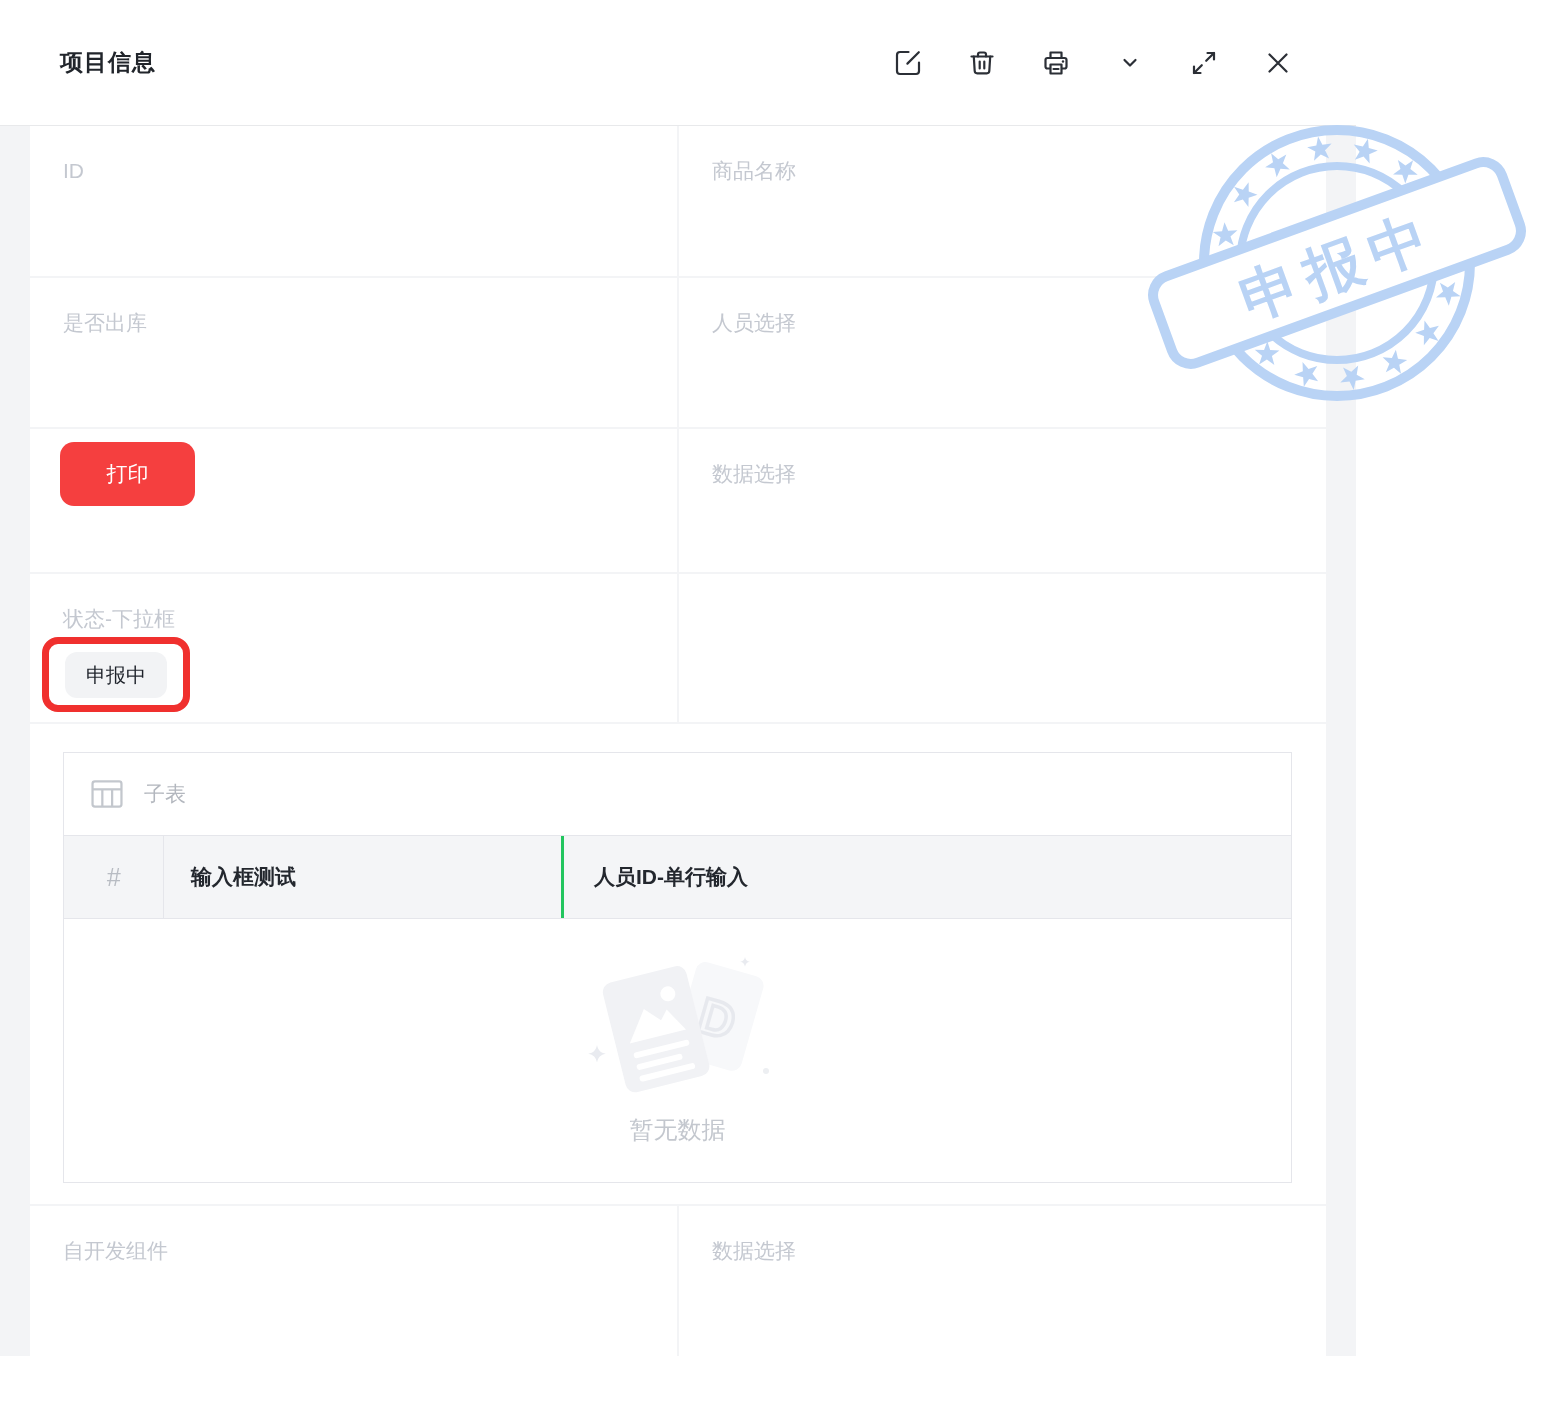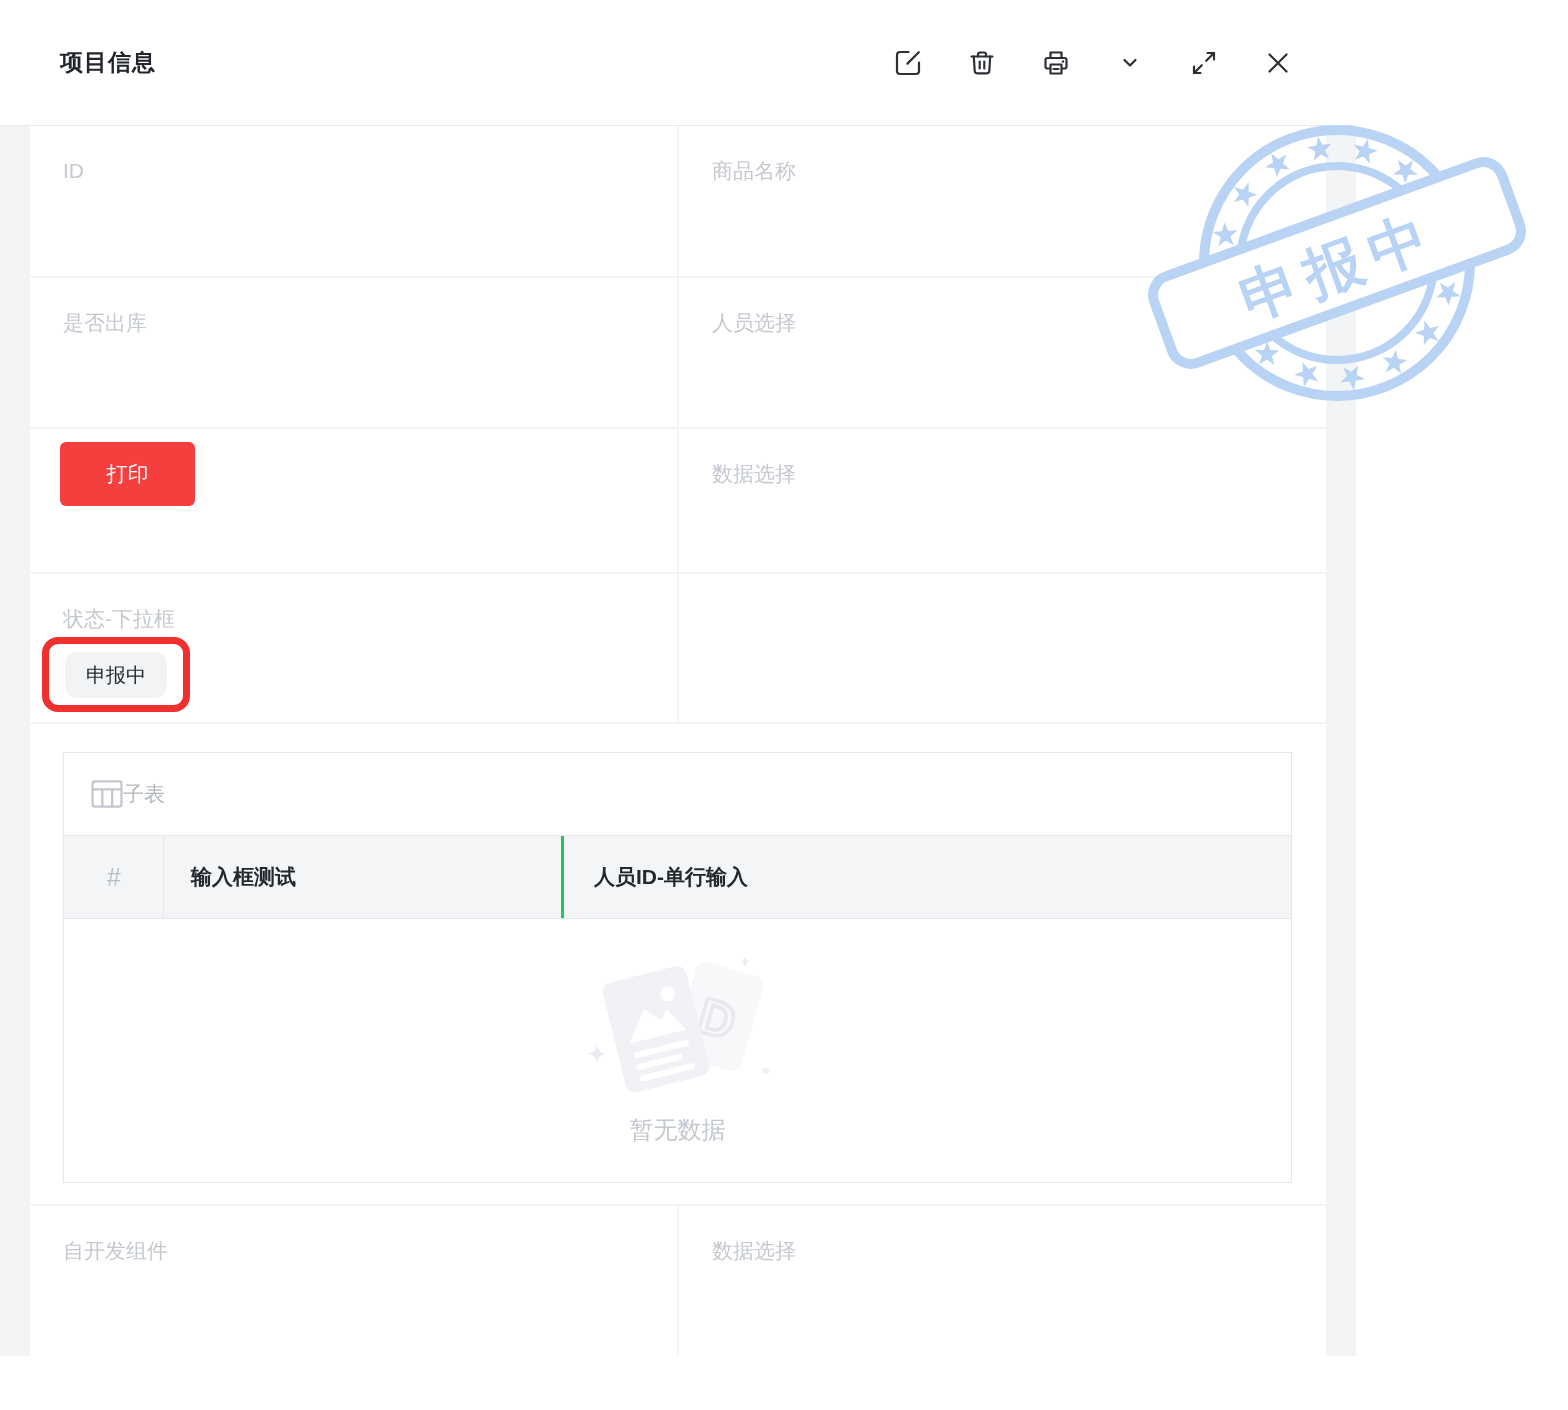--- a/index.html
+++ b/index.html
@@ -18,34 +18,34 @@
 
   
   .content { position:relative; background:#f3f4f6; padding:0 30px; }
   .grid { display:grid; grid-template-columns:1fr 1fr; grid-template-rows:150px 149px 143px 148px 480px 150px; gap:2px; }
   .cell { background:#fff; box-sizing:border-box; padding:32px 33px; position:relative; }
   .field-label { font-size:21px; color:#c4c8d0; line-height:1.25; }
 
   
   .cell.print-cell { padding:13px 0 0 30px; }
   .print-btn { width:135px; height:64px; background:#f53f3f; color:#fff; font-size:21px;
-    border:none; border-radius:6px; cursor:pointer; font-family:inherit; }
+    border:none; border-radius:14px; cursor:pointer; font-family:inherit; }
 
   
   .annotation-box { position:absolute; left:12px; top:63px; width:148px; height:75px;
     border:7px solid #f0302e; border-radius:16px; box-sizing:border-box;
     display:flex; align-items:center; justify-content:center; }
   .status-tag { background:#f2f3f5; color:#1d2129; font-size:20px; line-height:1;
     padding:13px 21px; border-radius:12px; cursor:pointer; }
 
   
   .cell.subtable-section { grid-column:1 / 3; padding:0; }
   .subtable-box { margin:28px 34px 21px 33px; height:431px; box-sizing:border-box;
     border:1px solid #e5e6eb; display:flex; flex-direction:column; background:#fff; }
-  .st-title { height:82px; flex:0 0 82px; display:flex; align-items:center; padding-left:27px; }
+  .st-title { height:82px; flex:0 0 82px; display:flex; align-items:center; padding-left:27px; gap:21px; }
   .st-title-text { font-size:21px; color:#b3b7be; }
   .st-header { height:84px; flex:0 0 84px; display:flex; background:#f4f5f7; box-sizing:border-box;
     border-top:1px solid #e5e6eb; border-bottom:1px solid #e5e6eb; }
   .st-col { display:flex; align-items:center; box-sizing:border-box; font-size:21px; font-weight:700; color:#23272e; }
   .st-col-idx { width:100px; justify-content:center; border-right:1px solid #e5e6eb;
     color:#b8bcc3; font-size:25px; font-weight:400; font-style:italic; }
   .st-col-input { width:400px; padding-left:27px; border-right:3px solid #22c55e; }
   .st-col-person { flex:1; padding-left:30px; }
   .st-body { flex:1; display:flex; flex-direction:column; align-items:center; padding-top:34px; }
   .empty-text { margin-top:15px; font-size:24px; color:#c3c7ce; }

